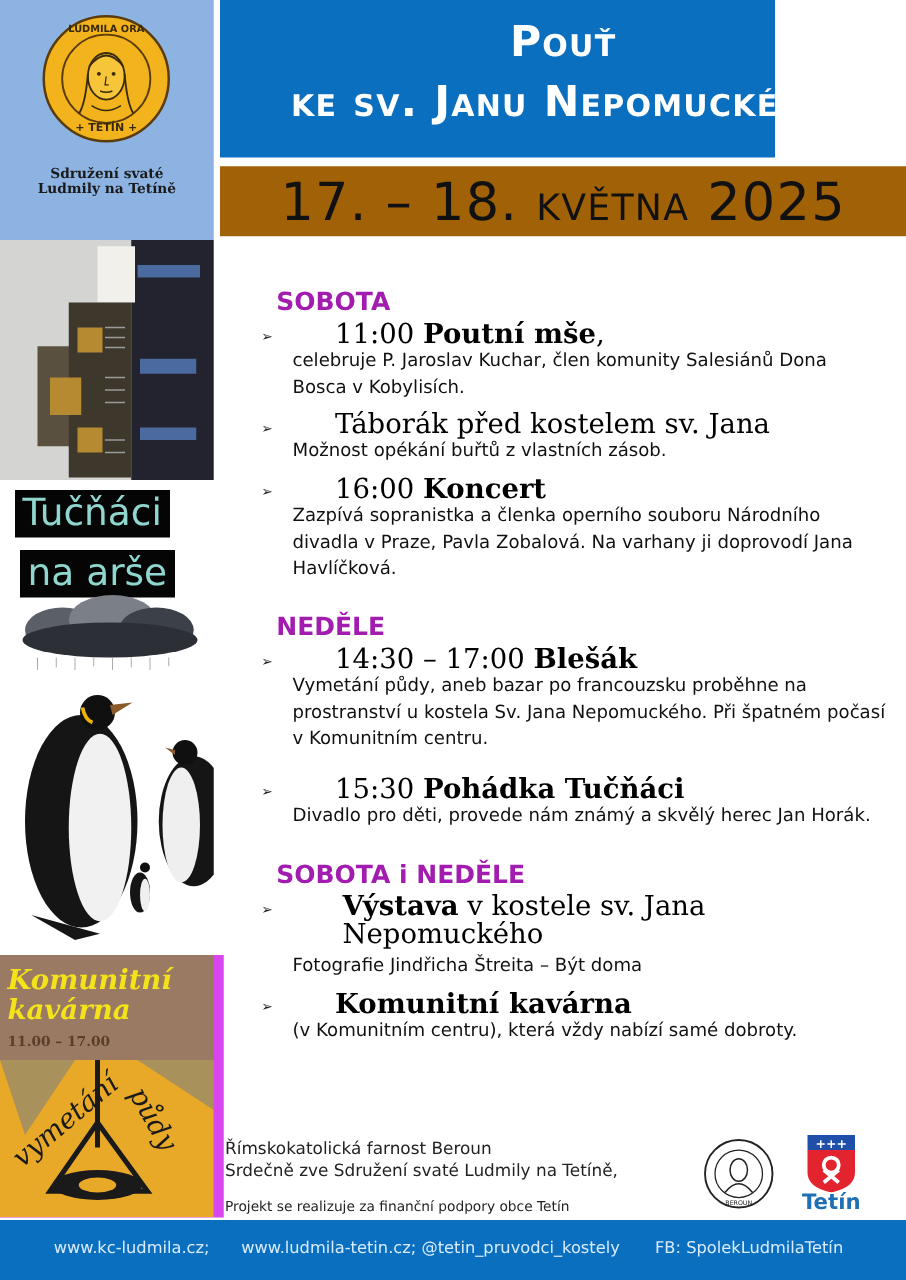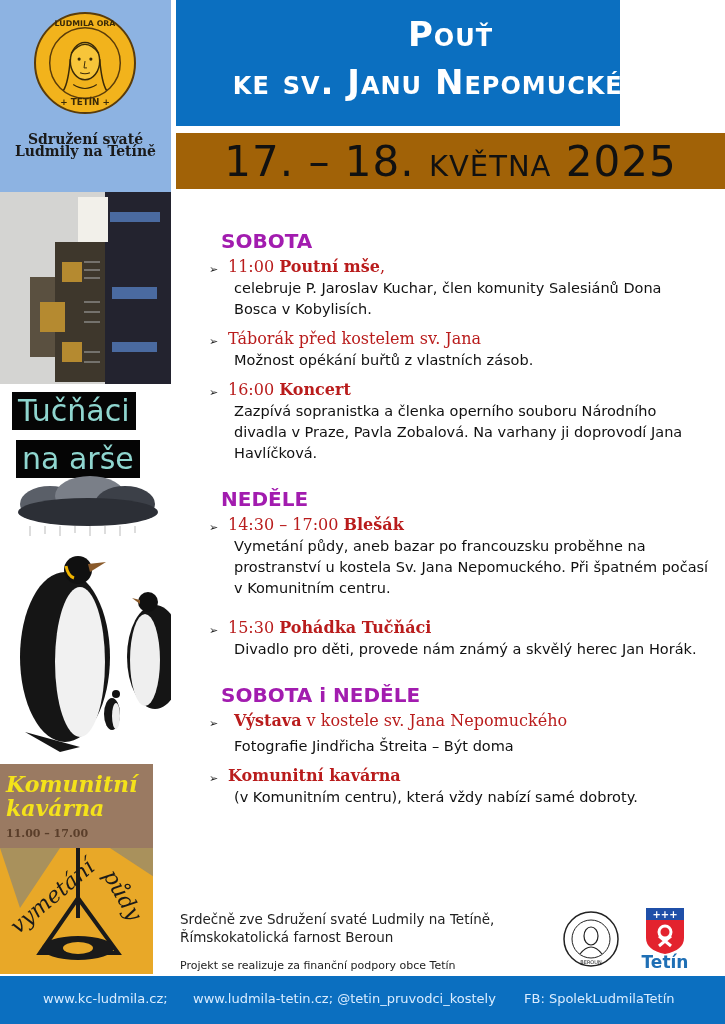--- a/index.html
+++ b/index.html
@@ -5,49 +5,49 @@
   * { margin:0; padding:0; box-sizing:border-box; }
   html, body { width:725px; height:1024px; overflow:hidden; background:#ffffff; }
   body { position:relative; font-family:"DejaVu Sans", sans-serif; color:#111; }
 
   
   .left-top { position:absolute; left:0; top:0; width:171px; height:192px; background:#8db3e2; }
   .seal { position:absolute; left:34px; top:12px; width:102px; height:102px; border-radius:50%;
           background:#f2b31c; border:2px solid #5a3c0a; }
   .seal svg { width:100%; height:100%; }
   .org-name { position:absolute; left:0; top:133px; width:171px; text-align:center;
-              font-family:"DejaVu Serif", serif; font-weight:bold; font-size:14px; line-height:12px; color:#1a1a1a; }
+              font-family:"DejaVu Serif", serif; font-weight:bold; font-size:11px; line-height:12px; color:#1a1a1a; }
 
   .img-organ { position:absolute; left:0; top:192px; width:171px; height:192px;
                background:linear-gradient(90deg,#d9d9d9 0%,#cfcfcf 40%,#2a2a2a 60%,#1b1d2e 100%); overflow:hidden; }
   .img-penguins { position:absolute; left:0; top:384px; width:171px; height:380px; background:#fff; overflow:hidden; }
   .title-box { position:absolute; background:#050505; color:#8fd6cf; font-family:"DejaVu Sans", sans-serif; font-size:30px; line-height:38px; padding:0 6px; }
   .cloud { position:absolute; left:10px; top:90px; width:155px; height:62px; }
-  .img-cafe { position:absolute; left:0; top:764px; width:153px; height:210px; background:#0369a1; overflow:hidden; }
+  .img-cafe { position:absolute; left:0; top:764px; width:179px; height:210px; background:#d946ef; overflow:hidden; }
   .cafe-band { position:absolute; left:0; top:0; width:171px; height:84px; background:#9a7a62; }
   .cafe-title { position:absolute; left:6px; top:8px; font-family:"DejaVu Serif", serif; font-style:italic; font-weight:bold;
                 font-size:22px; line-height:24px; color:#f4e21a; }
   .cafe-hours { position:absolute; left:6px; top:63px; font-family:"DejaVu Serif", serif; font-size:11px; color:#5a3e2a; font-weight:bold; }
   .cafe-art { position:absolute; left:0; top:84px; width:171px; height:126px; }
 
   
   .header-top { position:absolute; left:176px; top:0; width:444px; height:126px; background:#0b6fc0; }
   .header-line1 { position:absolute; left:0; top:14px; width:549px; text-align:center; color:#fff; font-weight:bold;
                   font-size:34px; letter-spacing:1px; }
   .header-line2 { position:absolute; left:0; top:62px; width:549px; text-align:center; color:#fff; font-weight:bold;
                   font-size:34px; letter-spacing:1px; }
   .date-bar { position:absolute; left:176px; top:133px; width:549px; height:56px; background:#a16207; }
   .date-text { position:absolute; left:0; top:4px; width:549px; text-align:center; font-size:42px; color:#111; letter-spacing:1px; }
 
   
   .program { position:absolute; left:209px; top:228px; width:500px; }
   .day-head { font-weight:bold; font-size:20px; line-height:26px; color:#a21caf;margin-left:12px; }
   .event { position:relative; padding-left:19px; margin-top:2px; }
   .bullet { position:absolute; left:0; top:7px; font-size:11px; color:#222; }
-  .event-title { font-family:"DejaVu Serif", serif; font-size:16px; line-height:22px; color:#b91c1c; }
+  .event-title { font-family:"DejaVu Serif", serif; font-size:22px; line-height:22px; color:#000000;margin-left:40px; }
   .event-title b { font-weight:bold; }
   .event-desc { font-size:14.5px; line-height:21px; padding-left:6px; color:#111; }
 
   
   .invite { position:absolute; left:180px; top:910px; font-size:13.5px; line-height:18px; color:#222; }
   .support { position:absolute; left:180px; top:959px; font-size:11px; color:#222; }
   .parish-logo { position:absolute; left:562px; top:910px; width:58px; height:58px; }
   .tetin-logo { position:absolute; left:640px; top:908px; width:50px; height:66px; }
   .tetin-name { position:absolute; left:0; top:44px; width:50px; text-align:center; color:#1f6fb5; font-weight:bold; font-size:17px; }
 
@@ -211,22 +211,22 @@
     <div class="event-desc" style="margin-top:4px;">Fotografie Jindřicha Štreita – Být doma</div>
   </div>
   <div class="event" style="margin-top:8px;">
     <span class="bullet">➢</span>
     <div class="event-title"><b>Komunitní kavárna</b></div>
     <div class="event-desc">(v Komunitním centru), která vždy nabízí samé dobroty.</div>
   </div>
 </div>
 
 <div class="invite">
+  <div>Římskokatolická farnost Beroun</div>
   <div>Srdečně zve Sdružení svaté Ludmily na Tetíně,</div>
-  <div>Římskokatolická farnost Beroun</div>
 </div>
 <div class="support">Projekt se realizuje za finanční podpory obce Tetín</div>
 
 <div class="parish-logo">
   <svg viewBox="0 0 58 58" width="58" height="58">
     <circle cx="29" cy="29" r="27" fill="#fff" stroke="#222" stroke-width="1.5"></circle>
     <circle cx="29" cy="29" r="19" fill="none" stroke="#222" stroke-width="1"></circle>
     <ellipse cx="29" cy="26" rx="7" ry="9" fill="none" stroke="#222" stroke-width="1.2"></ellipse>
     <path d="M18 44 Q29 30 40 44" fill="none" stroke="#222" stroke-width="1.2"></path>
     <text x="29" y="54" text-anchor="middle" font-size="5" font-family="DejaVu Sans" fill="#222">BEROUN</text>

